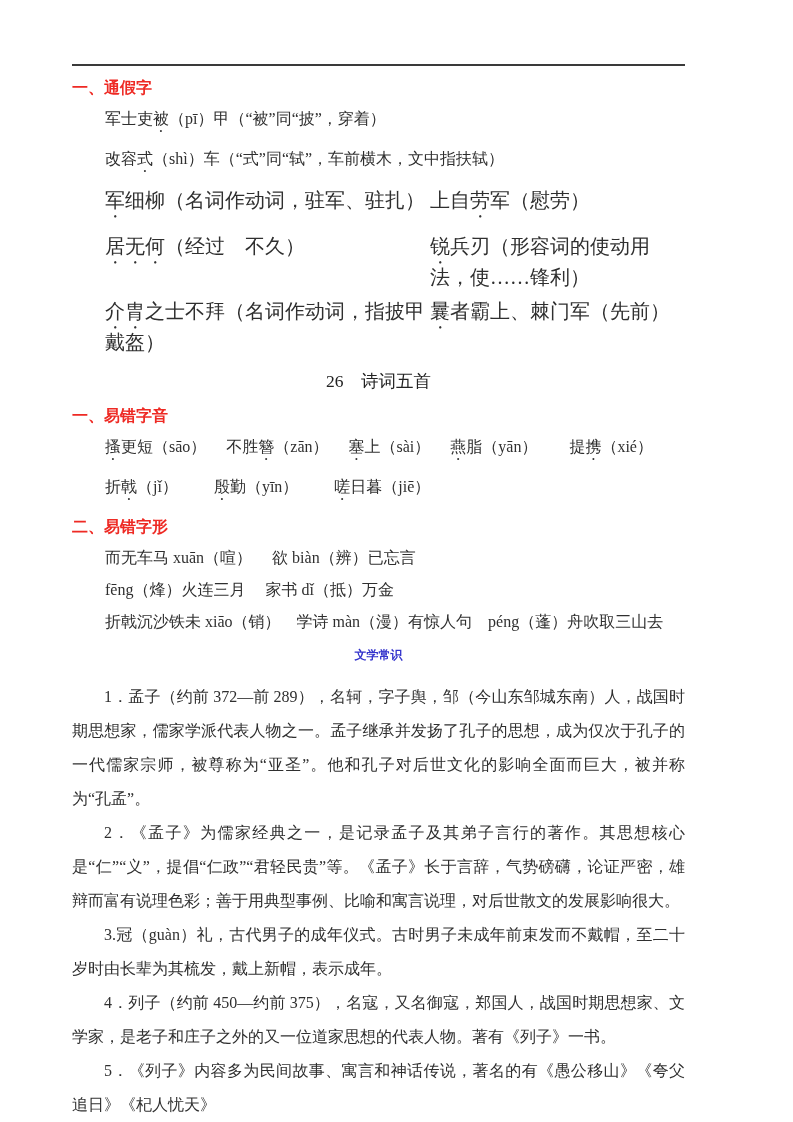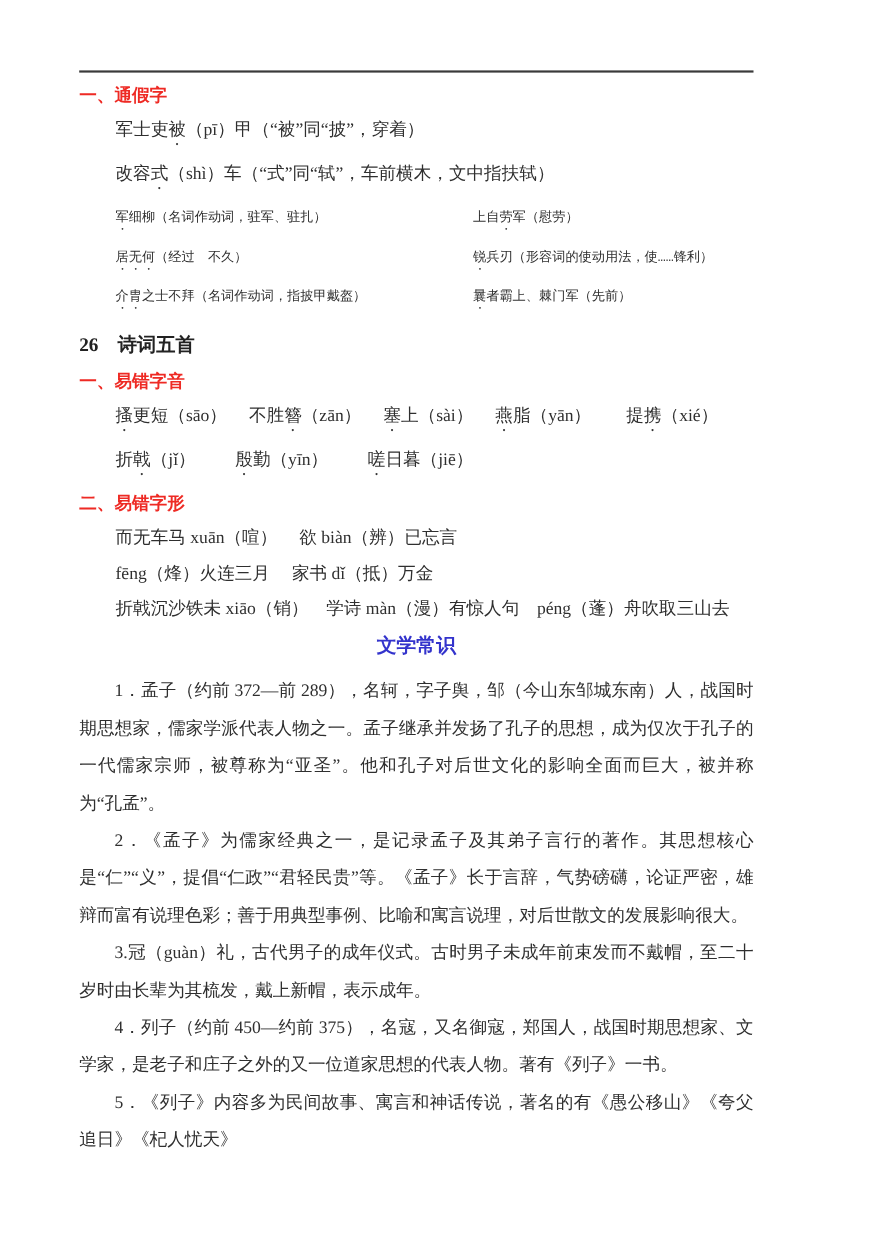--- a/index.html
+++ b/index.html
@@ -14,33 +14,33 @@
   .rule{border:none;border-top:2px solid var(--rule);margin:0 0 12px 0;}
   .sec-heading{
     font-family:"Liberation Sans","DejaVu Sans",sans-serif;
     color:var(--red);font-size:16px;font-weight:bold;line-height:19px;
     margin:5px 0 12px 0;
   }
   .lines{padding-left:33px;}
   .line{font-size:16px;line-height:19px;margin:0 0 13px 0;white-space:pre-wrap;}
   .twocol{padding-left:33px;}
   .tc-row{display:grid;grid-template-columns:325px 1fr;margin:0 0 13px 0;}
-  .tc-cell{font-size:12px;line-height:19px;white-space:pre-wrap;font-family:Liberation Mono, monospace;}
+  .tc-cell{font-size:20px;line-height:19px;white-space:pre-wrap;}
   .em{
     -webkit-text-emphasis:filled dot #333;
     -webkit-text-emphasis-position:under left;
     text-emphasis:filled dot #333;
     text-emphasis-position:under left;
   }
   .chapter{
-    font-weight:bold;font-size:17.5px;line-height:22px;
+    text-align:center;font-weight:normal;font-size:17.5px;line-height:22px;
     color:#222;margin:18px 0 14px 0;
   }
   .blue-heading{
-    text-align:center;font-weight:bold;font-size:18px;line-height:22px;
+    text-align:center;font-weight:bold;font-size:12px;line-height:22px;
     color:var(--blue);margin:4px 0 14px 0;
   }
   .paras p{
     margin:0;font-size:16px;line-height:34px;text-align:justify;
     text-indent:2em;color:var(--body);
   }
 </style>
 </head>
 <body>
 

